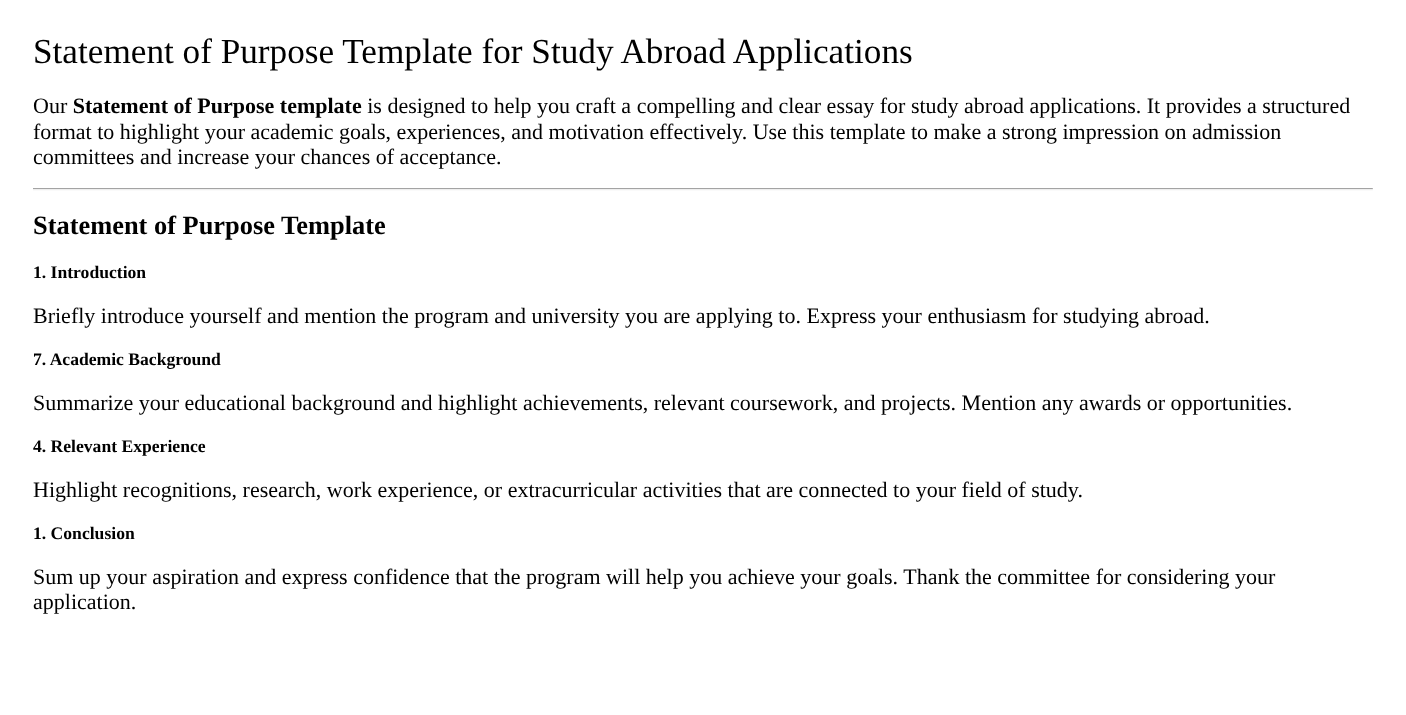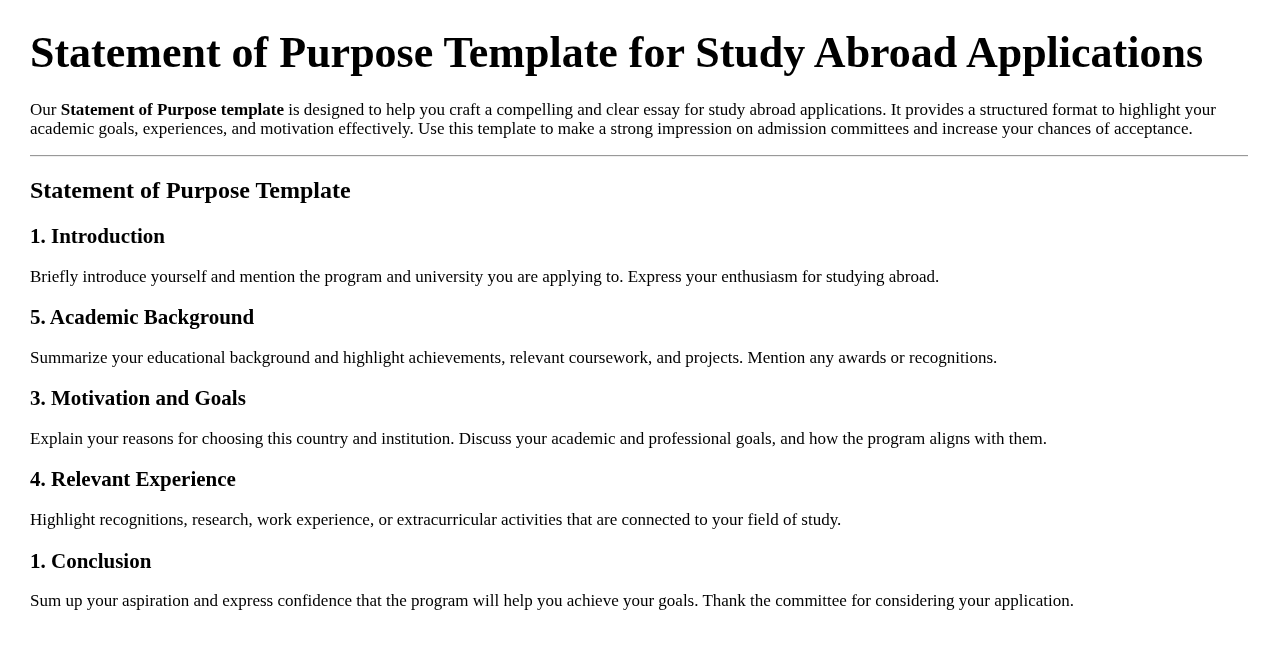--- a/index.html
+++ b/index.html
@@ -11,45 +11,45 @@
   body {
     width: 1278px;
     height: 650px;
     overflow: hidden;
     font-family: "Liberation Serif", "DejaVu Serif", serif;
   }
   .page {
     padding: 7px 30px 0 30px;
   }
   h1.doc-title {
-    font-size: 44px;
-    font-weight: bold;
+    font-size: 32px;
+    font-weight: normal;
     margin: 21px 0;
     line-height: 1.15;
   }
   p.body-text {
-    font-size: 17px;
+    font-size: 20px;
     margin: 16px 0;
     line-height: 1.15;
   }
   hr.divider {
     border: none;
     border-top: 1px solid #999999;
     border-bottom: 1px solid #efefef;
     height: 0;
     margin: 15px 0 8px 0;
   }
   h2.section-title {
     font-size: 24px;
     font-weight: bold;
     margin: 20px 0;
     line-height: 1.15;
   }
   h3.sub-heading {
-    font-size: 21px;
+    font-size: 16px;
     font-weight: bold;
     margin: 18.7px 0;
     line-height: 1.15;
   }
   b.inline-bold { font-weight: bold; }
 </style>
 </head>
 <body>
 
 <div class="page">
@@ -61,28 +61,24 @@
   <hr class="divider">
 
   <h2 class="section-title">Statement of Purpose Template</h2>
 
   <div>
     <h3 class="sub-heading">1. Introduction</h3>
     <p class="body-text">Briefly introduce yourself and mention the program and university you are applying to. Express your enthusiasm for studying abroad.</p>
   </div>
 
   <div>
-    <h3 class="sub-heading">5. Academic Background</h3>
-    <p class="body-text">Summarize your educational background and highlight achievements, relevant coursework, and projects. Mention any awards or recognitions.</p>
+    <h3 class="sub-heading">7. Academic Background</h3>
+    <p class="body-text">Summarize your educational background and highlight achievements, relevant coursework, and projects. Mention any awards or opportunities.</p>
   </div>
 
-  <div>
-    <h3 class="sub-heading">3. Motivation and Goals</h3>
-    <p class="body-text">Explain your reasons for choosing this country and institution. Discuss your academic and professional goals, and how the program aligns with them.</p>
-  </div>
 
   <div>
     <h3 class="sub-heading">4. Relevant Experience</h3>
     <p class="body-text">Highlight recognitions, research, work experience, or extracurricular activities that are connected to your field of study.</p>
   </div>
 
 
   <div>
     <h3 class="sub-heading">1. Conclusion</h3>
     <p class="body-text">Sum up your aspiration and express confidence that the program will help you achieve your goals. Thank the committee for considering your application.</p>

